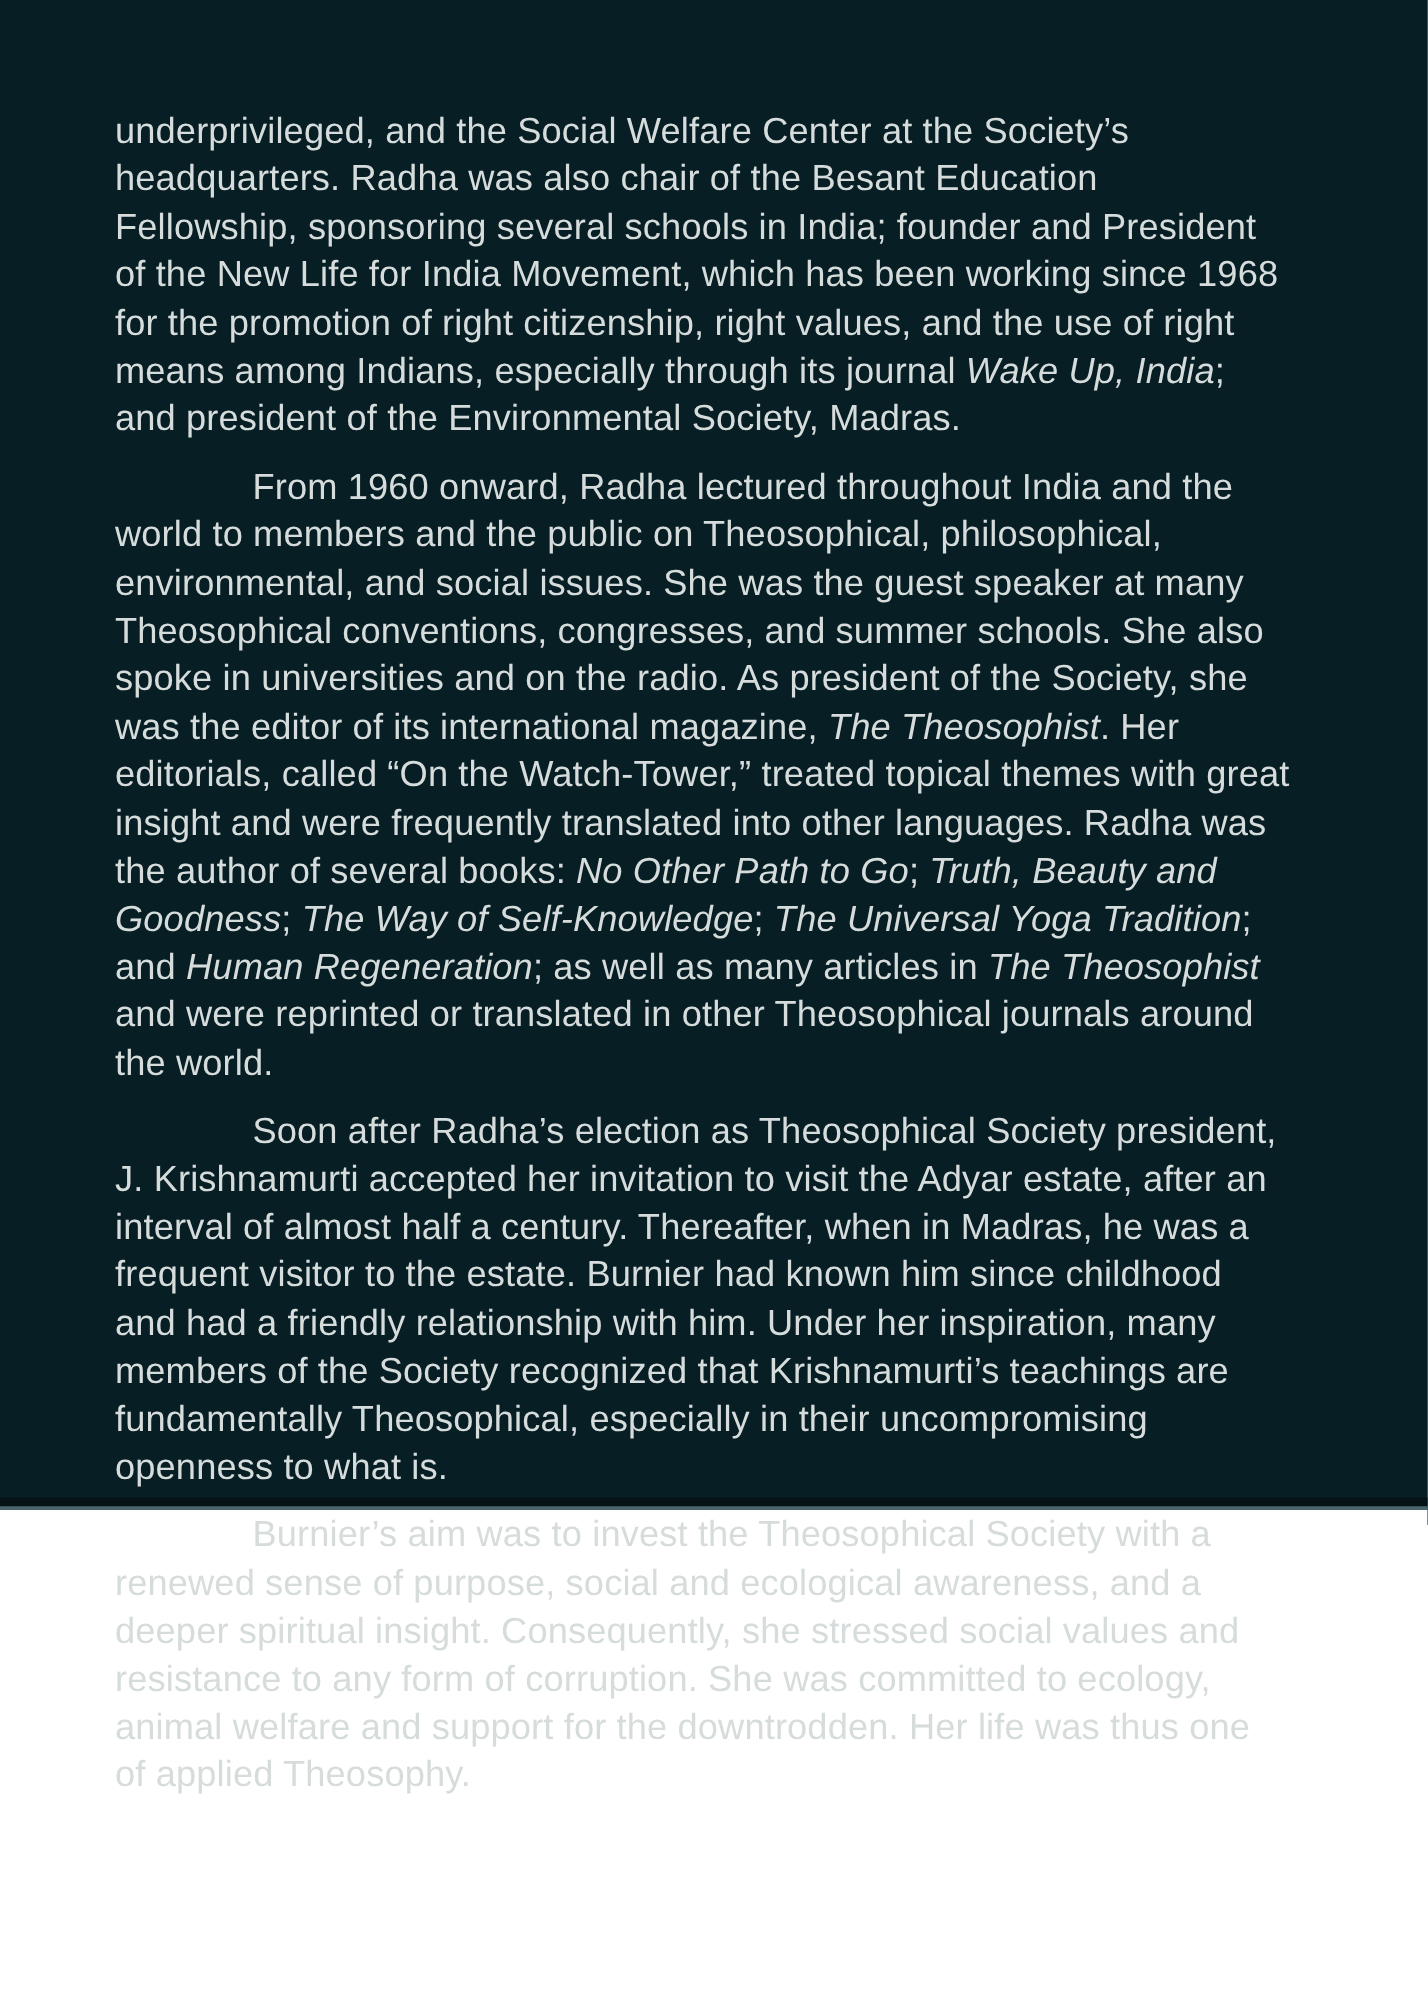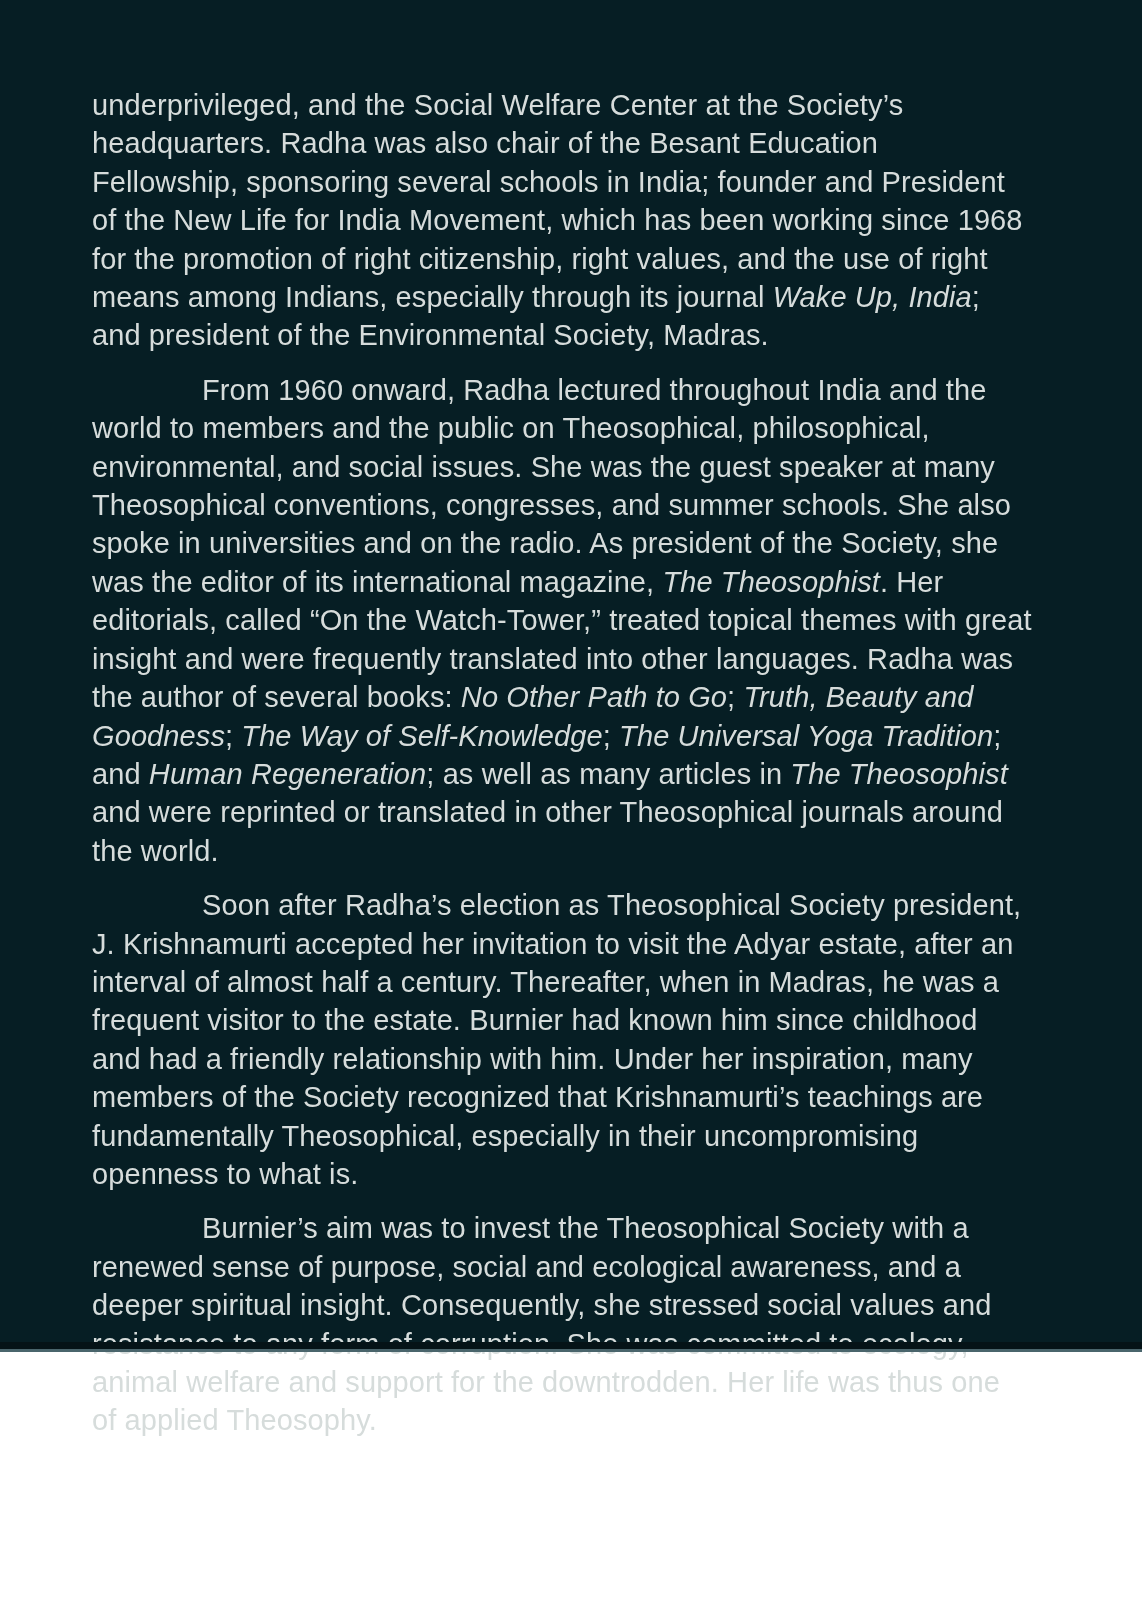--- a/index.html
+++ b/index.html
@@ -8,21 +8,21 @@
   }
   body {
     width: 1142px;
     height: 1600px;
     overflow: hidden;
     font-family: "Liberation Sans", "DejaVu Sans", sans-serif;
   }
   .page {
     position: relative;
     width: 1142px;
-    height: 1352px;
+    height: 1208px;
   }
   .body-text {
     position: absolute;
     top: 86px;
     left: 92px;
     width: 940px;
     font-size: 29px;
     line-height: 38.4px;
     letter-spacing: 0.1px;
     text-align: left;

